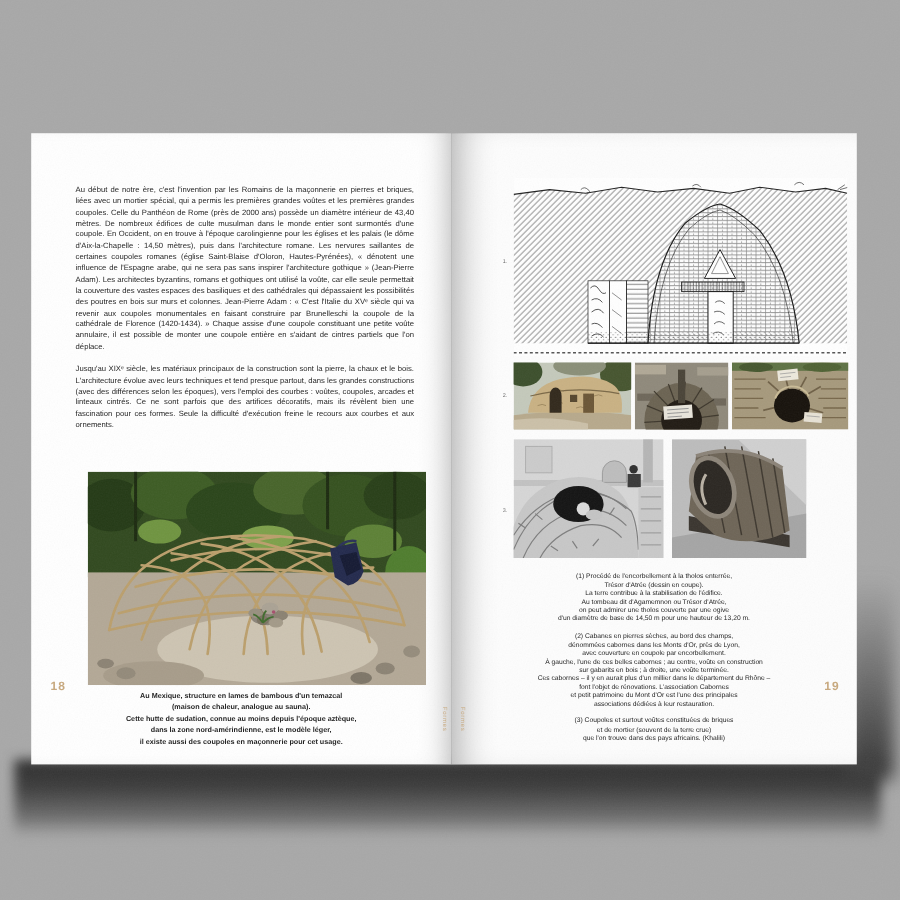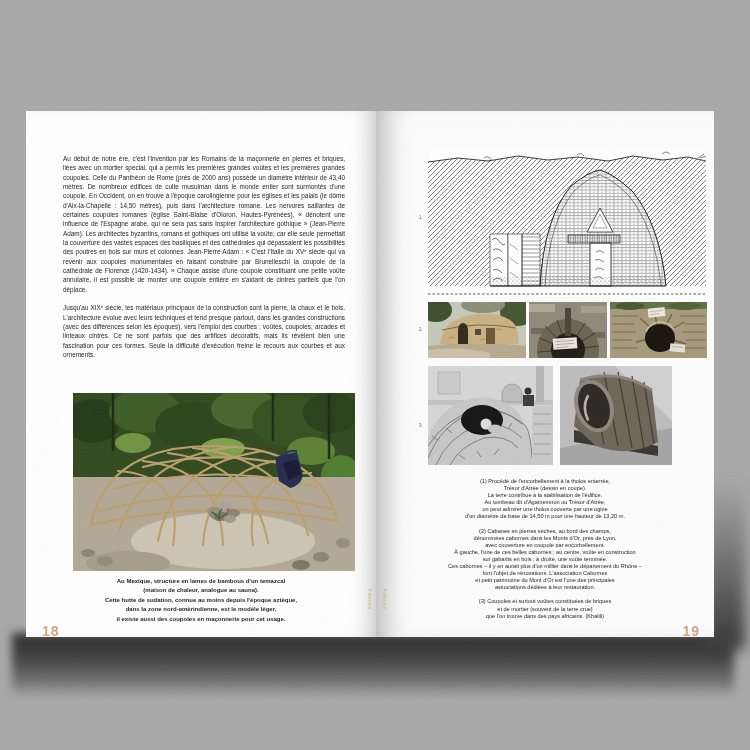--- a/index.html
+++ b/index.html
@@ -27,21 +27,21 @@
     position:absolute;left:37px;top:43px;width:282px;
     font-size:6.4px;line-height:9.35px;color:#222;text-align:justify;
   }
   .bodytext p{margin:0 0 9px 0;}
   .photo-frame{position:absolute;left:47px;top:282px;width:282px;height:178px;overflow:hidden;}
   .left-caption{
     position:absolute;left:35px;top:466px;width:280px;text-align:center;
     font-size:6px;line-height:9.4px;font-weight:bold;color:#1d1d1d;white-space:pre-line;
   }
   .pagenum{
-    position:absolute;top:512px;font-size:14px;font-weight:bold;color:#c8a97e;letter-spacing:1px;
+    position:absolute;top:456px;font-size:10px;font-weight:bold;color:#c8a97e;letter-spacing:1px;
   }
   .pagenum-left{left:16px;}
   .pagenum-right{right:14px;}
   .running-title{
     position:absolute;top:478px;font-size:5px;color:#c8a97e;
     writing-mode:vertical-rl;letter-spacing:.6px;
   }
   .running-left{right:3px;}
   .running-right{left:6px;}
   .engraving{position:absolute;left:52px;top:37px;width:278px;height:149px;}

